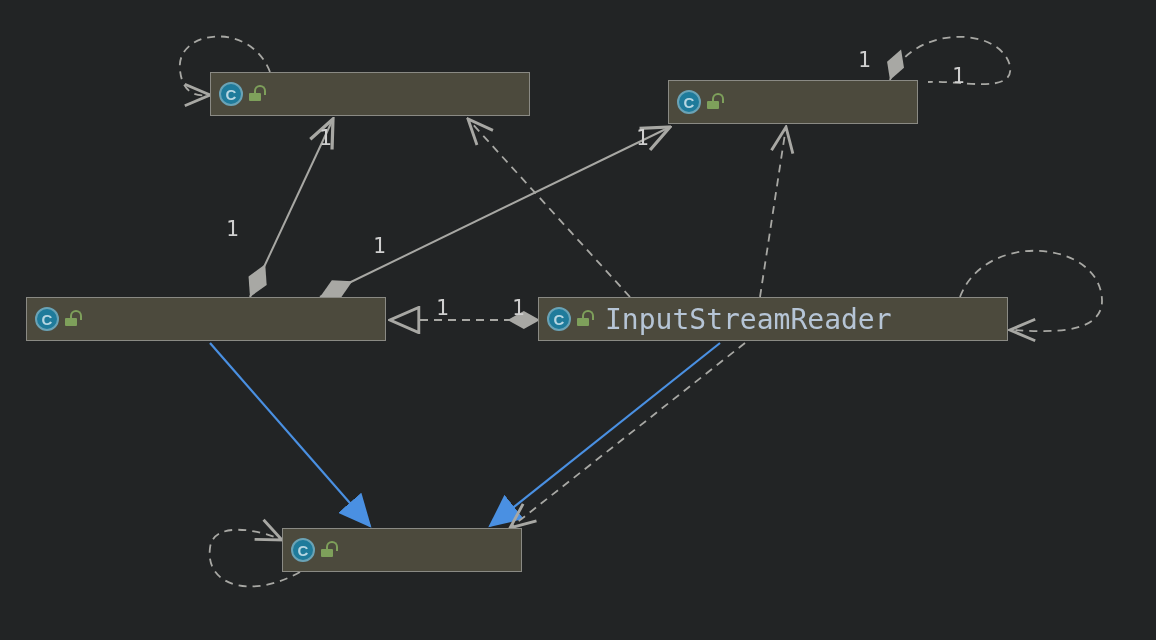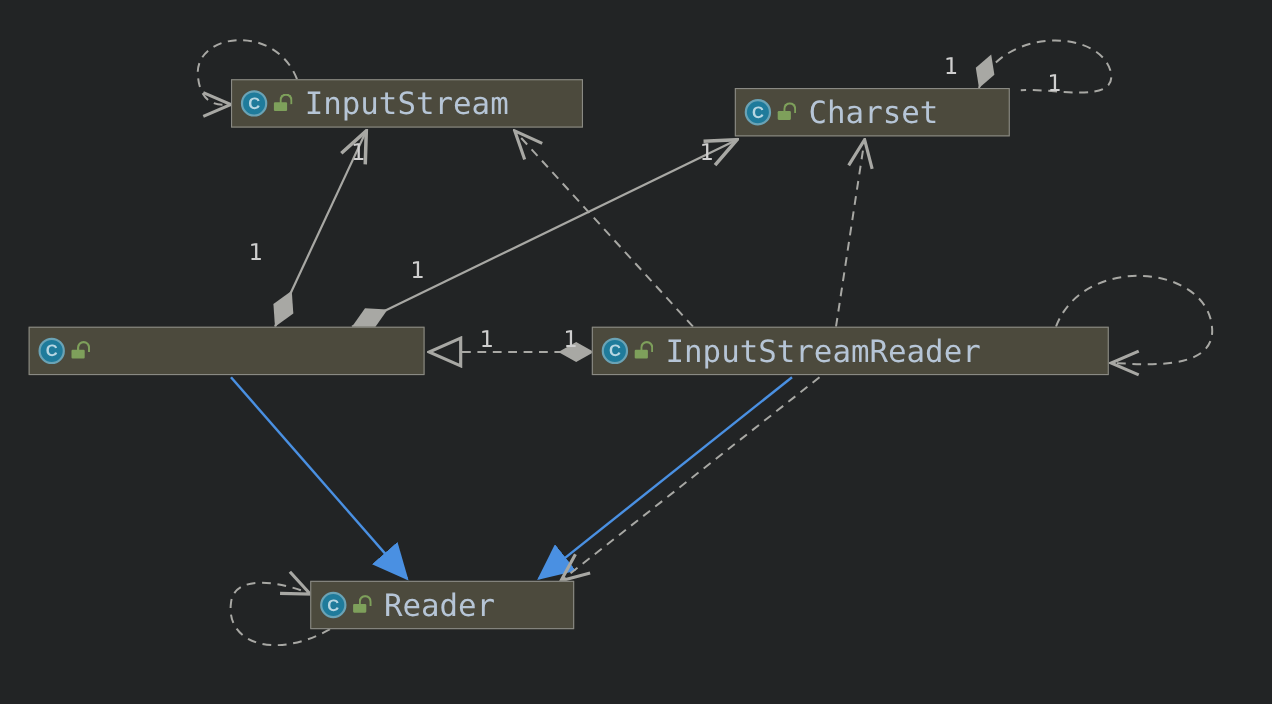--- a/index.html
+++ b/index.html
@@ -141,39 +141,36 @@
 <span class="mult" style="left:226px; top:217px;">1</span>
 <span class="mult" style="left:373px; top:234px;">1</span>
 <span class="mult" style="left:436px; top:296px;">1</span>
 <span class="mult" style="left:512px; top:296px;">1</span>
 <span class="mult" style="left:858px; top:48px;">1</span>
 <span class="mult" style="left:952px; top:64px;">1</span>
 
 <div class="node" style="left:210px; top:72px; width:320px;">
   <span class="icon-class">C</span>
   <span class="icon-lock"></span>
-  <span>InputStream</span>
 </div>
 
 <div class="node" style="left:668px; top:80px; width:250px;">
   <span class="icon-class">C</span>
   <span class="icon-lock"></span>
-  <span>Charset</span>
 </div>
 
 <div class="node" style="left:26px; top:297px; width:360px;">
   <span class="icon-class">C</span>
   <span class="icon-lock"></span>
 </div>
 
 <div class="node" style="left:538px; top:297px; width:470px;">
   <span class="icon-class">C</span>
   <span class="icon-lock"></span>
   <span>InputStreamReader</span>
 </div>
 
 <div class="node" style="left:282px; top:528px; width:240px;">
   <span class="icon-class">C</span>
   <span class="icon-lock"></span>
-  <span>Reader</span>
 </div>
 
 </div>
 
 </body></html>

